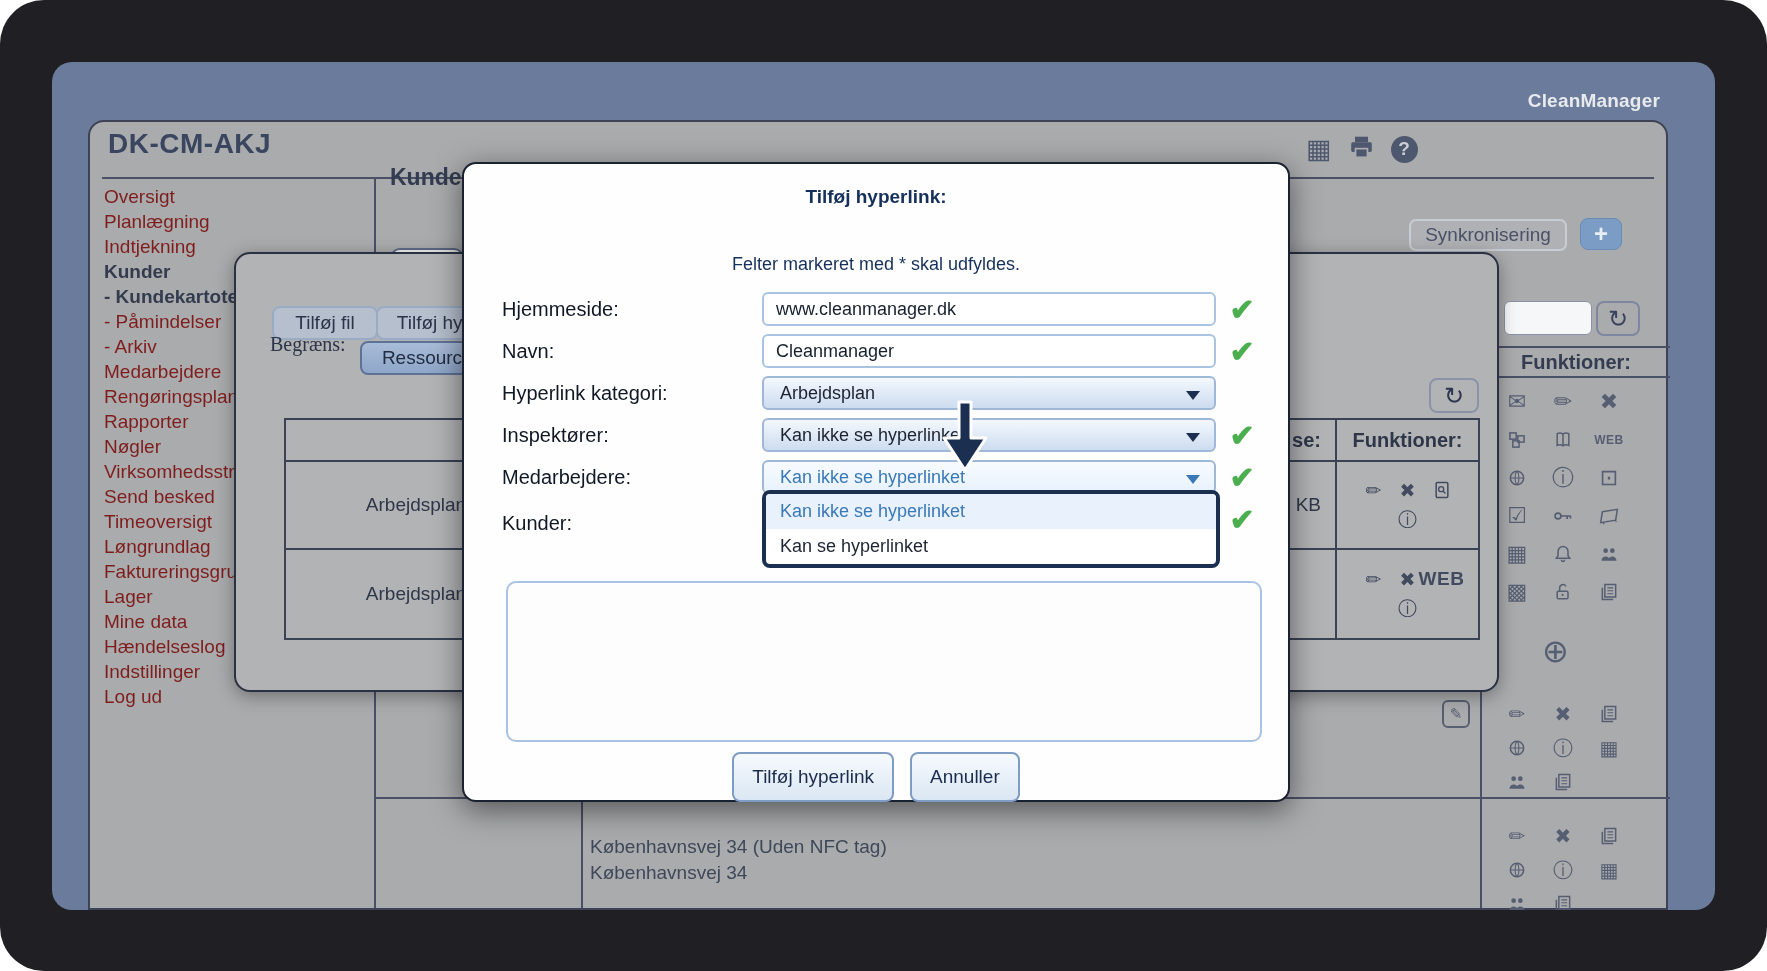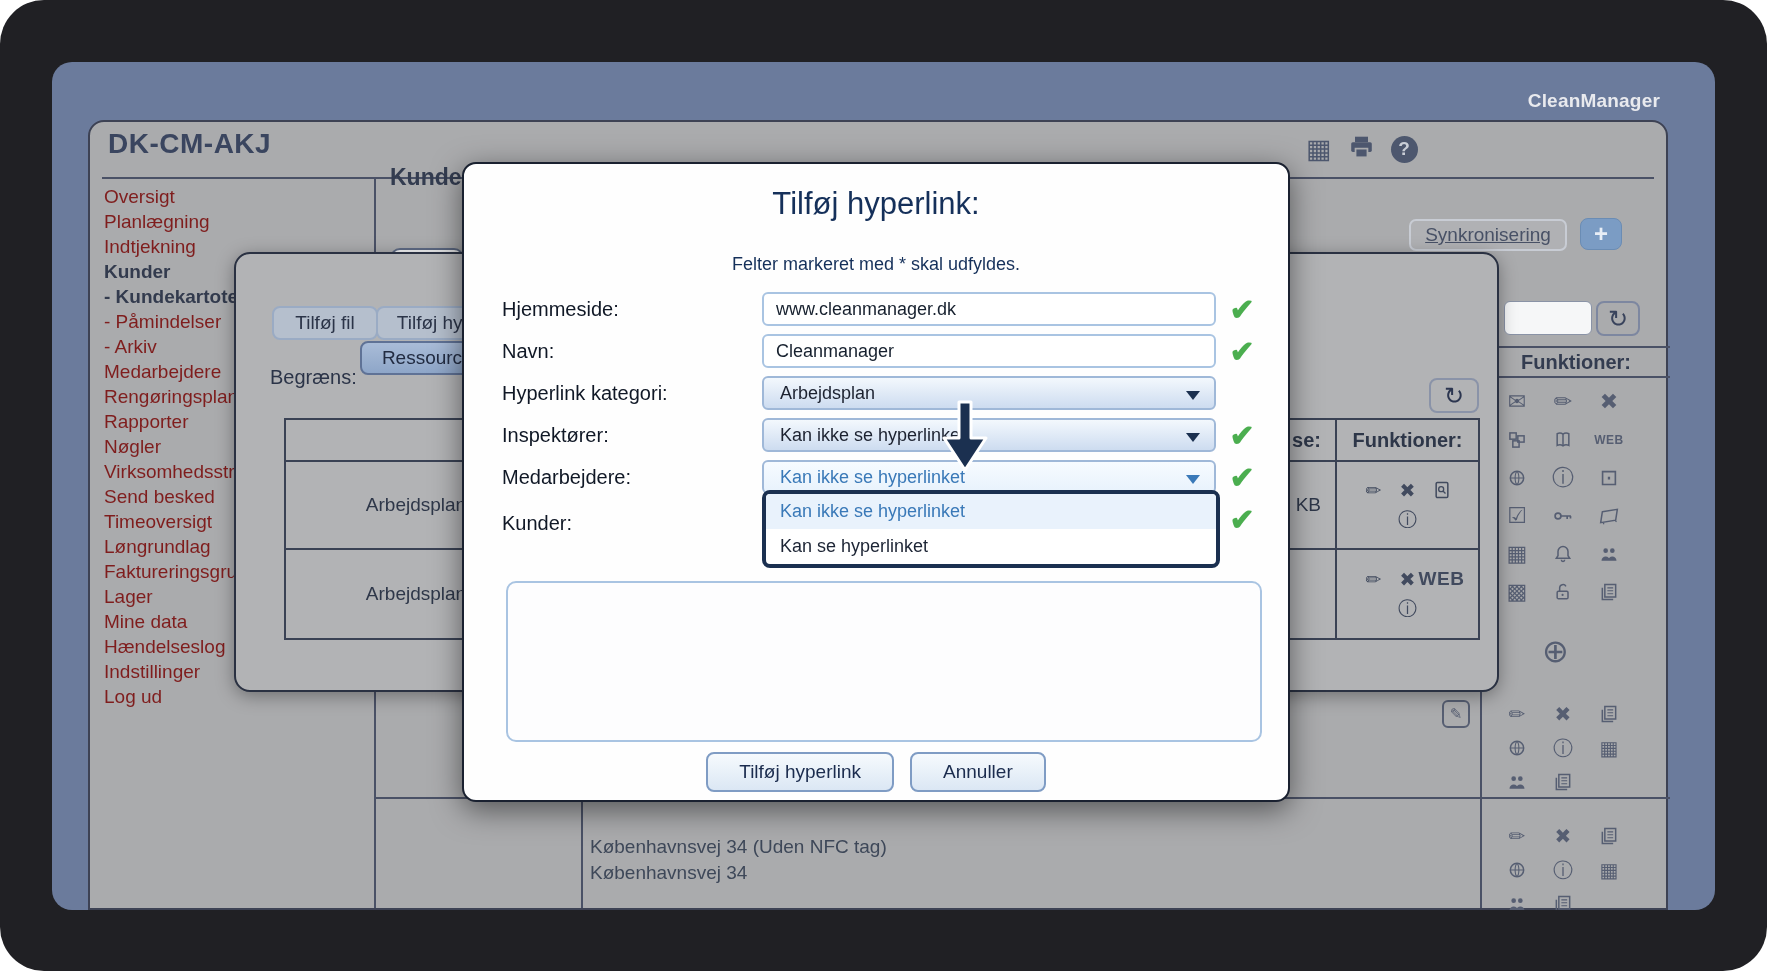--- a/index.html
+++ b/index.html
@@ -17,21 +17,21 @@
   .userbox { position:absolute; right:0; top:-6px; width:242px; height:68px; border:2px solid #3d4254; border-radius:12px; background:#aaabad; padding:8px 12px; text-align:right; }
   .userbox div { font-style:italic; font-size:18px; color:#3c455c; line-height:24px; white-space:nowrap; }
 
   .sidebar { position:absolute; left:14px; top:62px; width:268px; }
   .sb-item { font-size:19px; line-height:25px; color:#7f1d1d; white-space:nowrap; overflow:hidden; cursor:pointer; }
   .sb-item.bold { font-weight:bold; color:#333b4e; }
   .v-div { position:absolute; left:284px; top:57px; bottom:0; width:2px; background:#4a5166; }
   .content-title { position:absolute; left:300px; top:42px; font-size:23px; font-weight:bold; color:#333c50; }
   .mini-search { position:absolute; left:300px; top:126px; width:74px; height:36px; background:#f2f3f5; border:2px solid #5f6b85; border-radius:10px; color:#4d576e; font-size:17px; padding:6px; }
 
-  .sync-btn { position:absolute; left:1319px; top:97px; width:158px; height:32px; background:#b0b1b4; border:2px solid #c8ccd4; border-radius:7px; color:#485166; font-size:19px; display:flex; align-items:center; justify-content:center;text-decoration:underline; }
+  .sync-btn { position:absolute; left:1319px; top:97px; width:158px; height:32px; background:#b0b1b4; border:2px solid #c8ccd4; border-radius:7px; color:#485166; font-size:19px; display:flex; align-items:center; justify-content:center; }
   .plus-btn { position:absolute; left:1490px; top:96px; width:42px; height:32px; background:#7b9cc4; border:1px solid #6a8cb4; border-radius:8px; color:#e8eef6; font-size:24px; font-weight:bold; display:flex; align-items:center; justify-content:center; }
   .search2 { position:absolute; left:1414px; top:179px; width:88px; height:34px; background:#f6f7f8; border:1px solid #8a93a6; border-radius:6px; }
   .refresh2 { position:absolute; left:1506px; top:179px; width:44px; height:35px; border:2px solid #7d87a0; border-radius:8px; color:#39435c; font-size:24px; display:flex; align-items:center; justify-content:center; }
   .funk-hdr-main { position:absolute; left:1392px; top:224px; width:188px; height:32px; border-top:2px solid #4a5166; border-bottom:2px solid #4a5166; font-size:20px; font-weight:bold; color:#333c50; display:flex; align-items:center; justify-content:center; }
   .icon-grid { position:absolute; display:flex; flex-direction:column; gap:2px; color:#565e72; }
   .icon-row { display:flex; }
   .ic { width:46px; height:36px; font-size:22px; display:flex; align-items:center; justify-content:center; color:#565e72; }
   .ic svg { display:block; }
   .webtxt { font-size:12px; font-weight:bold; letter-spacing:.5px; }
   .grid-a { left:1404px; top:262px; }
@@ -42,49 +42,49 @@
   .edit-box { position:absolute; left:1352px; top:578px; width:28px; height:28px; border:2px solid #565e72; border-radius:6px; color:#565e72; font-size:15px; display:flex; align-items:center; justify-content:center; }
   .addr { position:absolute; left:500px; top:712px; font-size:19px; color:#3e4859; line-height:26px; }
   .grid-b { left:1404px; top:576px; }
   .grid-c { left:1404px; top:698px; }
   .grid-b .ic, .grid-c .ic { height:32px; font-size:20px; }
 
   .popup { position:absolute; left:144px; top:130px; width:1265px; height:440px; background:#b2b3b5; border:2px solid #2a3142; border-radius:16px; box-shadow:0 4px 18px rgba(0,0,0,.35); z-index:5; }
   .pp-btn { position:absolute; height:34px; background:#b5bfcd; border:2px solid #9aabc4; border-radius:8px; color:#2b3448; font-size:19px; display:flex; align-items:center; justify-content:center; }
   .pp-fil { left:36px; top:52px; width:106px; }
   .pp-hyp { left:140px; top:52px; width:118px; }
-  .pp-begr { position:absolute; left:34px; top:112px; font-size:20px; color:#2b3448; }
+  .pp-begr { position:absolute; left:34px; top:79px; font-size:20px; color:#2b3448;font-family:Liberation Serif, serif; }
   .pp-res { position:absolute; left:124px; top:87px; width:124px; height:34px; background:linear-gradient(#a9bcd8,#8ea6c8); border:2px solid #5f7296; border-radius:8px; color:#222c42; font-size:19px; display:flex; align-items:center; justify-content:center; }
   .pp-refresh { position:absolute; left:1193px; top:124px; width:50px; height:35px; border:2px solid #8a93a8; border-radius:8px; color:#2c3650; font-size:24px; display:flex; align-items:center; justify-content:center; }
   .pp-table { position:absolute; left:48px; top:164px; width:1196px; height:222px; border:2px solid #3a4254; }
   .pt-row { display:flex; border-bottom:2px solid #3a4254; }
   .pt-row:last-child { border-bottom:none; }
   .pt-cell { border-right:2px solid #3a4254; display:flex; align-items:center; justify-content:center; color:#2e3749; }
   .pt-cell:last-child { border-right:none; }
   .c1 { width:262px; } .c2 { flex:1; } .c3 { width:133px; justify-content:flex-end; padding-right:14px; } .c4 { width:141px; flex-direction:column; justify-content:center; gap:2px; }
   .pt-hdr { height:42px; font-weight:bold; font-size:20px; }
   .pt-data { height:88px; font-size:19px; }
   .pt-data .ic { width:34px; height:28px; font-size:19px; color:#414a5e; }
 
   .modal { position:absolute; left:372px; top:40px; width:828px; height:640px; background:#fefefe; border:2px solid #1a2130; border-radius:14px; box-shadow:0 8px 30px rgba(0,0,0,.5); z-index:10; }
-  .m-title { position:absolute; left:0; right:0; top:22px; text-align:center; font-size:31px; font-weight:normal; color:#15305a; }
+  .m-title { position:absolute; left:0; right:0; top:22px; text-align:center; font-size:19px; font-weight:bold; color:#15305a; }
   .m-sub { position:absolute; left:0; right:0; top:90px; text-align:center; font-size:18px; color:#15305a; }
   .m-label { position:absolute; left:38px; height:34px; display:flex; align-items:center; font-size:20px; color:#101826; }
   .m-input { position:absolute; left:298px; width:454px; height:34px; border:2px solid #a9c4e2; border-radius:6px; background:#ffffff; font-size:18px; color:#16202e; padding:0 12px; display:flex; align-items:center; }
   .m-select { position:absolute; left:298px; width:454px; height:34px; border:2px solid #9fb8d8; border-radius:6px; background:linear-gradient(#f3f8fd,#cddcf0); font-size:18px; color:#1c2230; padding:0 16px; display:flex; align-items:center; }
   .m-select.lit { background:linear-gradient(#f7fbff,#e8f2fc); color:#3a79b8; }
   .caret { position:absolute; right:14px; top:13px; width:0; height:0; border-left:7px solid transparent; border-right:7px solid transparent; border-top:9px solid #1b3050; }
   .caret.blue { border-top-color:#3a79b8; }
   .chk { position:absolute; left:760px; width:36px; height:34px; color:#4bae4f; font-size:30px; font-weight:bold; display:flex; align-items:center; justify-content:center; }
   .dd-list { position:absolute; left:298px; top:326px; width:458px; height:78px; background:#ffffff; border:4px solid #1b3050; border-radius:8px; overflow:hidden; z-index:12; }
   .dd-opt { height:35px; display:flex; align-items:center; padding-left:14px; font-size:18px; color:#1c2434; }
   .dd-opt.hl { background:#e9f2fc; color:#3a79b8; }
   .m-textarea { position:absolute; left:42px; top:417px; width:756px; height:161px; border:2px solid #a9c4e2; border-radius:10px; background:#fdfdfe; }
   .m-btnrow { position:absolute; left:0; right:0; top:588px; display:flex; justify-content:center; gap:16px; }
-  .m-btn { height:40px; padding:0 31px; background:linear-gradient(#f6fafd,#dbe7f4); border:2px solid #7f9cc4; border-radius:8px; color:#1b2c4e; font-size:19px; display:flex; align-items:center; justify-content:center; }
+  .m-btn { height:50px; padding:0 18px; background:linear-gradient(#f6fafd,#dbe7f4); border:2px solid #7f9cc4; border-radius:8px; color:#1b2c4e; font-size:19px; display:flex; align-items:center; justify-content:center; }
   .big-arrow { position:absolute; left:476px; top:236px; z-index:13; }
 </style>
 </head>
 <body>
 
 <div class="shell">
   <div class="page">
     <div class="brand">CleanManager</div>
 
     <div class="mw">

